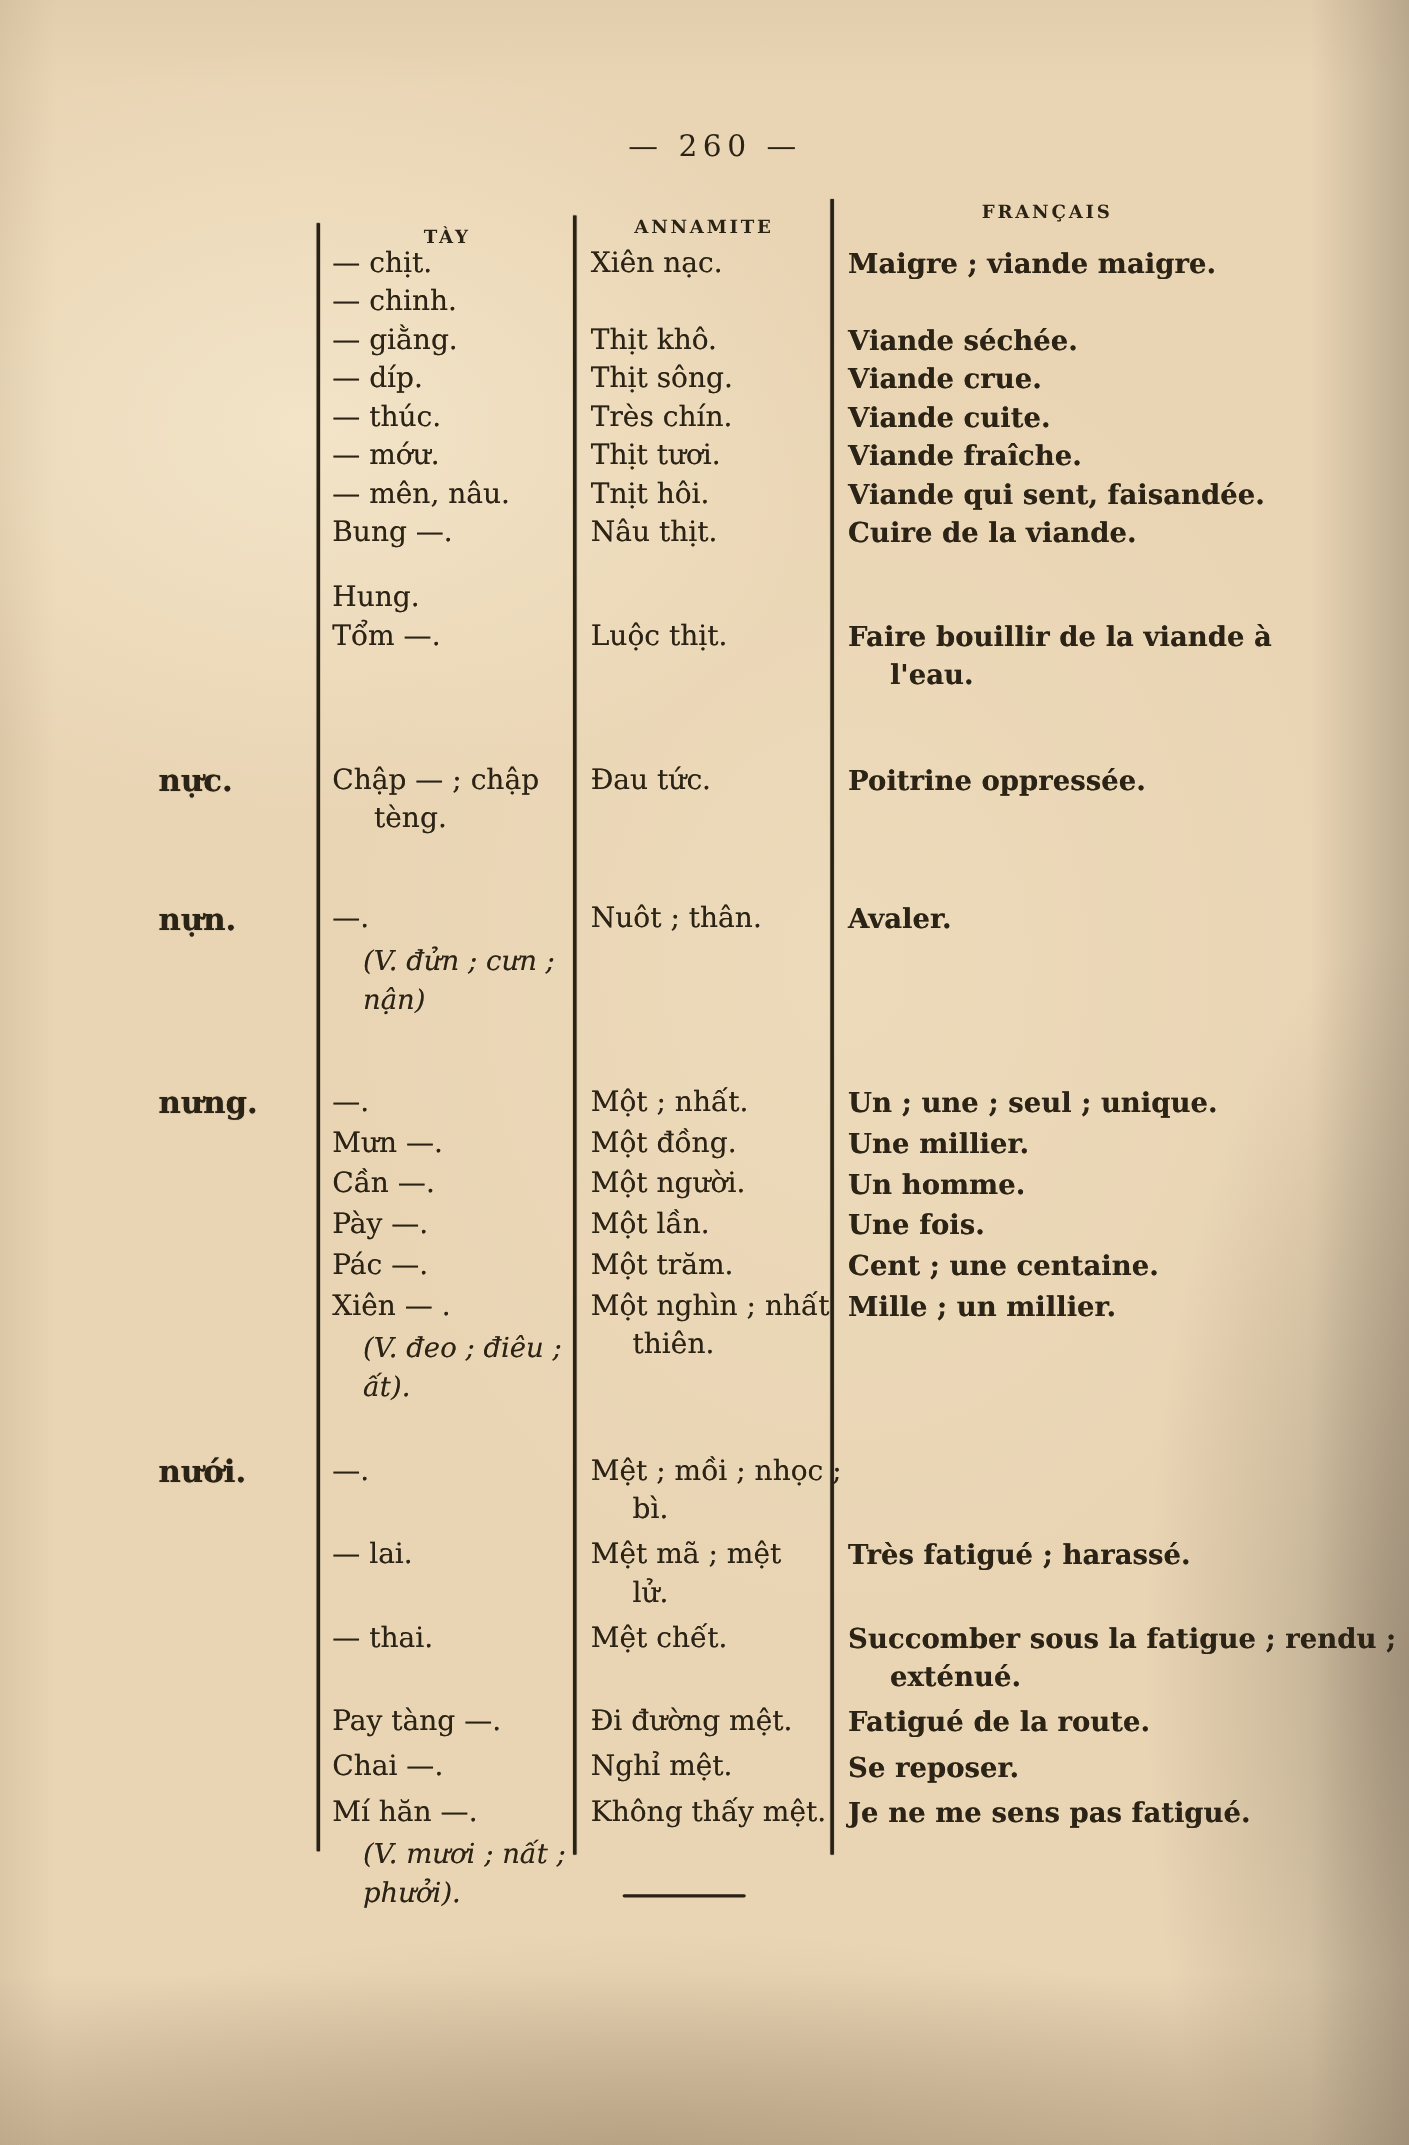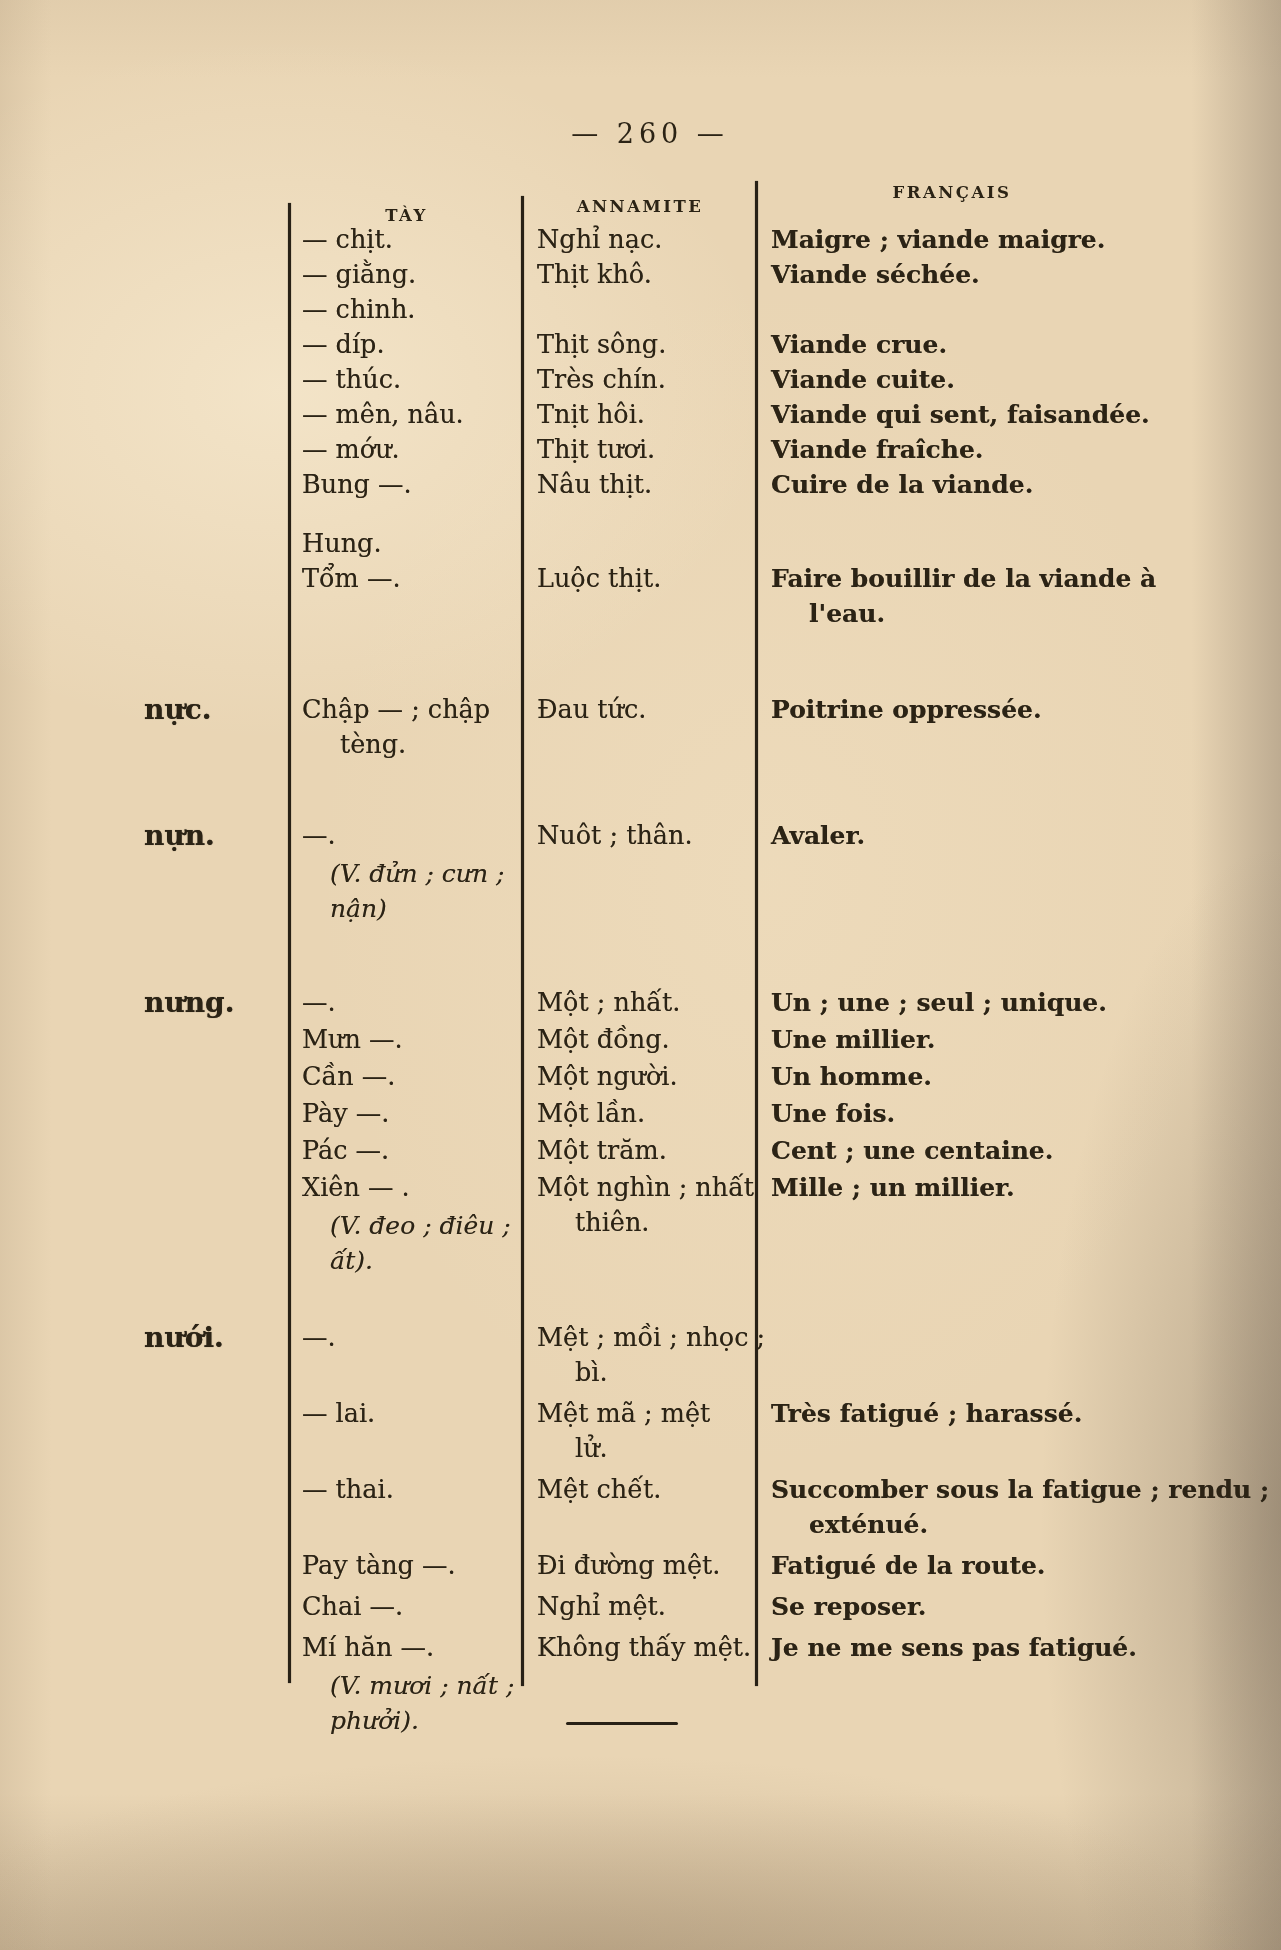--- a/index.html
+++ b/index.html
@@ -80,53 +80,53 @@
   <div class="vrule r-mid"></div>
   <div class="vrule r-right"></div>
 
   <div class="section s0">
     <div class="row">
       <div class="c-head"></div>
       <div class="c-tay">
           <div class="phrase">— chịt.</div>
         </div>
       <div class="c-ann">
-          <div class="phrase">Nghỉ nạc.</div>
+          <div class="phrase">Xiên nạc.</div>
         </div>
       <div class="c-fr">
           <div class="phrase">Maigre ; viande maigre.</div>
         </div>
     </div>
     <div class="row">
       <div class="c-head"></div>
       <div class="c-tay">
+          <div class="phrase">— chinh.</div>
+        </div>
+      <div class="c-ann">
+          <div class="phrase"></div>
+        </div>
+      <div class="c-fr">
+          <div class="phrase"></div>
+        </div>
+    </div>
+    <div class="row">
+      <div class="c-head"></div>
+      <div class="c-tay">
           <div class="phrase">— giằng.</div>
         </div>
       <div class="c-ann">
           <div class="phrase">Thịt khô.</div>
         </div>
       <div class="c-fr">
           <div class="phrase">Viande séchée.</div>
         </div>
     </div>
     <div class="row">
       <div class="c-head"></div>
       <div class="c-tay">
-          <div class="phrase">— chinh.</div>
-        </div>
-      <div class="c-ann">
-          <div class="phrase"></div>
-        </div>
-      <div class="c-fr">
-          <div class="phrase"></div>
-        </div>
-    </div>
-    <div class="row">
-      <div class="c-head"></div>
-      <div class="c-tay">
           <div class="phrase">— díp.</div>
         </div>
       <div class="c-ann">
           <div class="phrase">Thịt sông.</div>
         </div>
       <div class="c-fr">
           <div class="phrase">Viande crue.</div>
         </div>
     </div>
     <div class="row">
@@ -137,39 +137,39 @@
       <div class="c-ann">
           <div class="phrase">Très chín.</div>
         </div>
       <div class="c-fr">
           <div class="phrase">Viande cuite.</div>
         </div>
     </div>
     <div class="row">
       <div class="c-head"></div>
       <div class="c-tay">
+          <div class="phrase">— mớư.</div>
+        </div>
+      <div class="c-ann">
+          <div class="phrase">Thịt tươi.</div>
+        </div>
+      <div class="c-fr">
+          <div class="phrase">Viande fraîche.</div>
+        </div>
+    </div>
+    <div class="row">
+      <div class="c-head"></div>
+      <div class="c-tay">
           <div class="phrase">— mên, nâu.</div>
         </div>
       <div class="c-ann">
           <div class="phrase">Tnịt hôi.</div>
         </div>
       <div class="c-fr">
           <div class="phrase">Viande qui sent, faisandée.</div>
-        </div>
-    </div>
-    <div class="row">
-      <div class="c-head"></div>
-      <div class="c-tay">
-          <div class="phrase">— mớư.</div>
-        </div>
-      <div class="c-ann">
-          <div class="phrase">Thịt tươi.</div>
-        </div>
-      <div class="c-fr">
-          <div class="phrase">Viande fraîche.</div>
         </div>
     </div>
     <div class="row">
       <div class="c-head"></div>
       <div class="c-tay">
           <div class="phrase">Bung —.</div>
         </div>
       <div class="c-ann">
           <div class="phrase">Nâu thịt.</div>
         </div>

